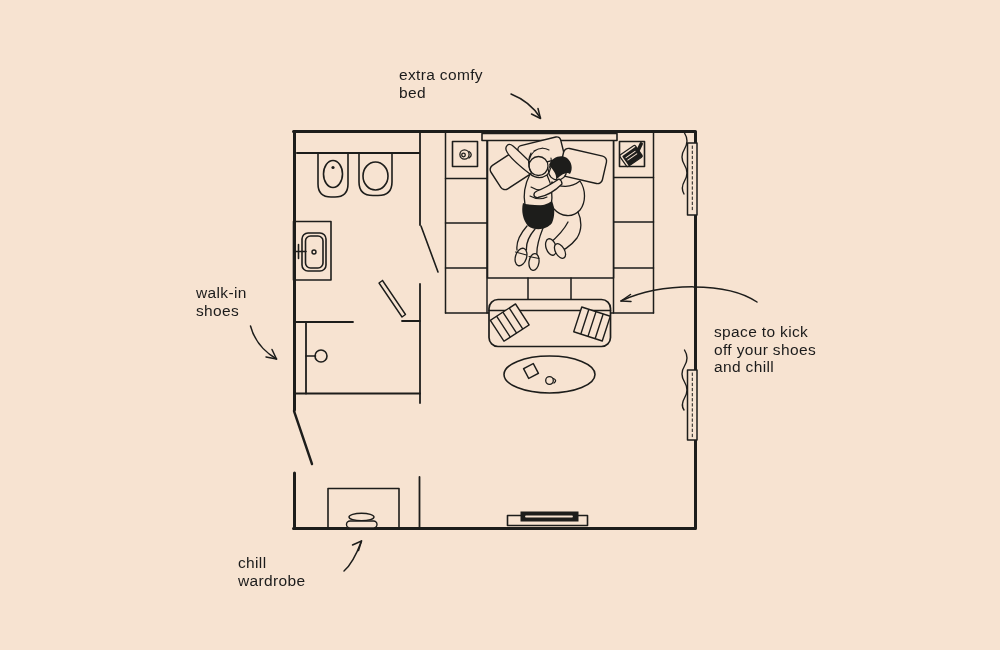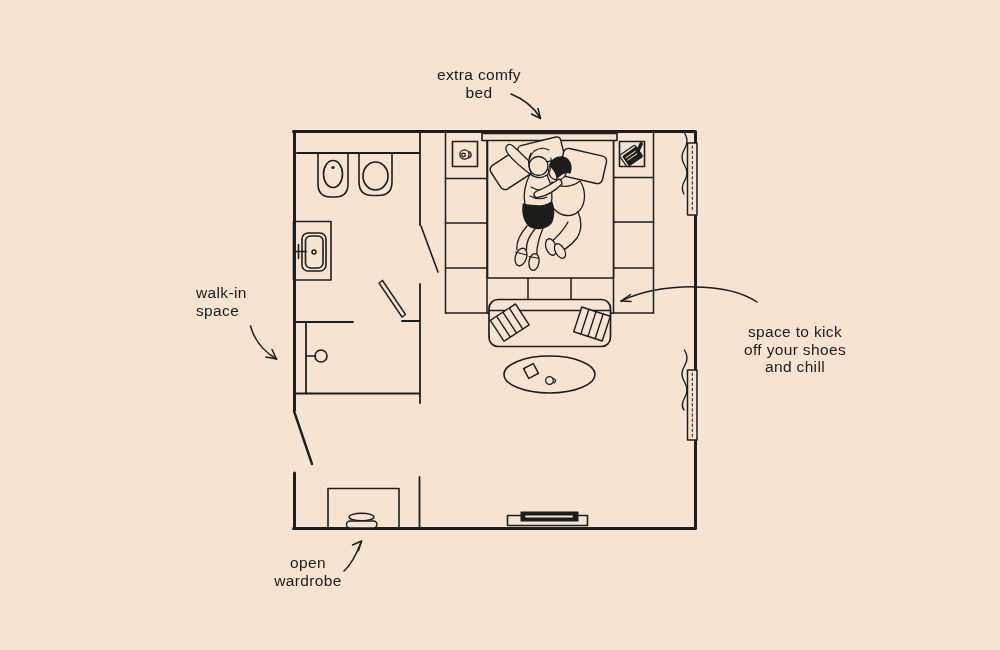--- a/index.html
+++ b/index.html
@@ -1,21 +1,21 @@
 <!DOCTYPE html>
 <html><head>
 <meta charset="utf-8">
 <style>
   html,body{margin:0;padding:0;background:#f7e3d1;}
   .stage{position:relative;width:1000px;height:650px;background:#f7e3d1;overflow:hidden;
          font-family:"Liberation Sans","DejaVu Sans",sans-serif;}
   .plan-svg{position:absolute;left:0;top:0;}
   .label{position:absolute;color:#1b1b1b;font-size:15.5px;font-weight:500;
          letter-spacing:.35px;line-height:18px;white-space:pre-line;}
-  .label.center{text-align:center;}
+  .label.center{text-align:left;}
   .label.left{text-align:left;}
   #label-bed{left:399px;top:66px;width:160px;}
   #label-shower{left:196px;top:284px;width:120px;}
   #label-chill{left:714px;top:312px;width:162px;line-height:17.5px;margin-top:11px;}
   #label-wardrobe{left:238px;top:554px;width:140px;}
 </style>
 </head>
 <body>
 
 <div class="stage">
@@ -208,19 +208,19 @@
           <path d="M344,571 C351,565 357,553 361.5,541"></path>
           <path d="M361.5,541 l-3,9.5 M361.5,541 l-9,4"></path>
         </g>
       </g>
     </g>
   </svg>
 
   <div class="label center" id="label-bed">extra comfy
 bed</div>
   <div class="label left" id="label-shower">walk-in
-space</div>
+shoes</div>
   <div class="label center" id="label-chill">space to kick
 off your shoes
 and chill</div>
-  <div class="label center" id="label-wardrobe">open
+  <div class="label center" id="label-wardrobe">chill
 wardrobe</div>
 </div>
 
 </body></html>

